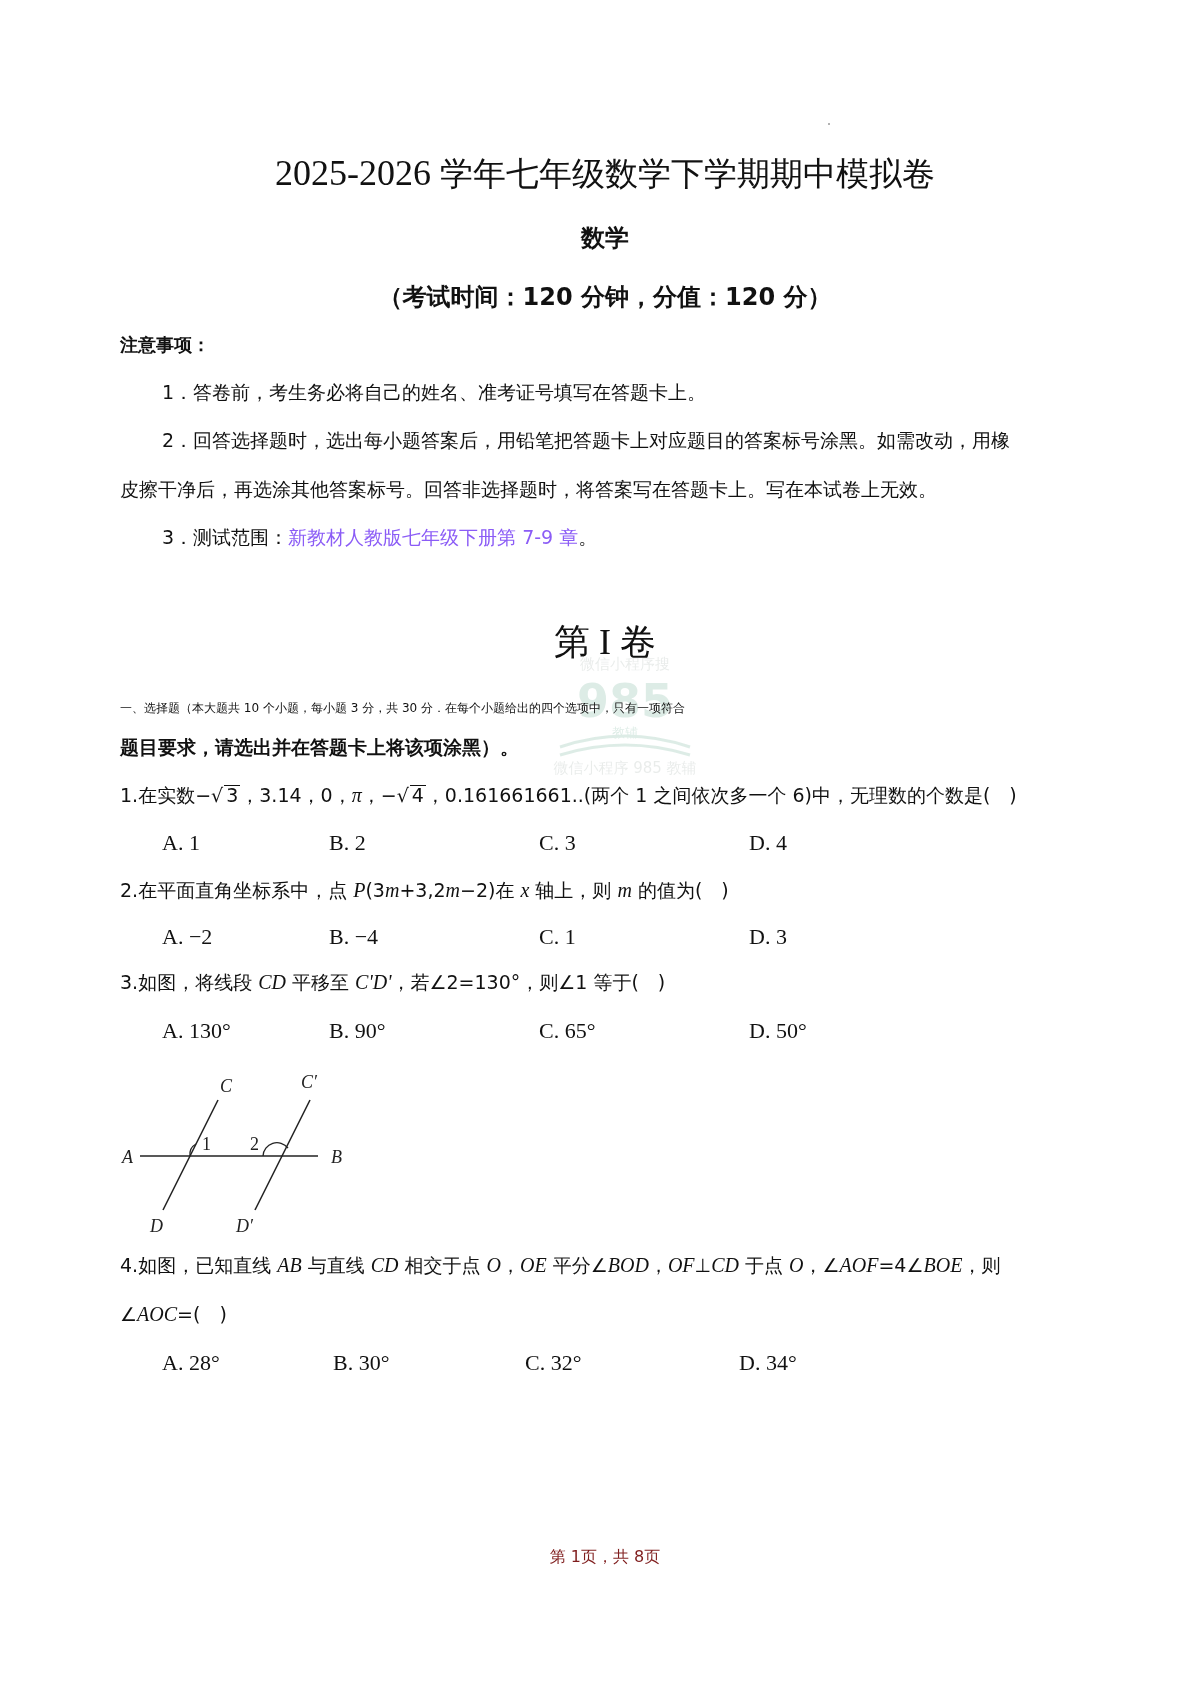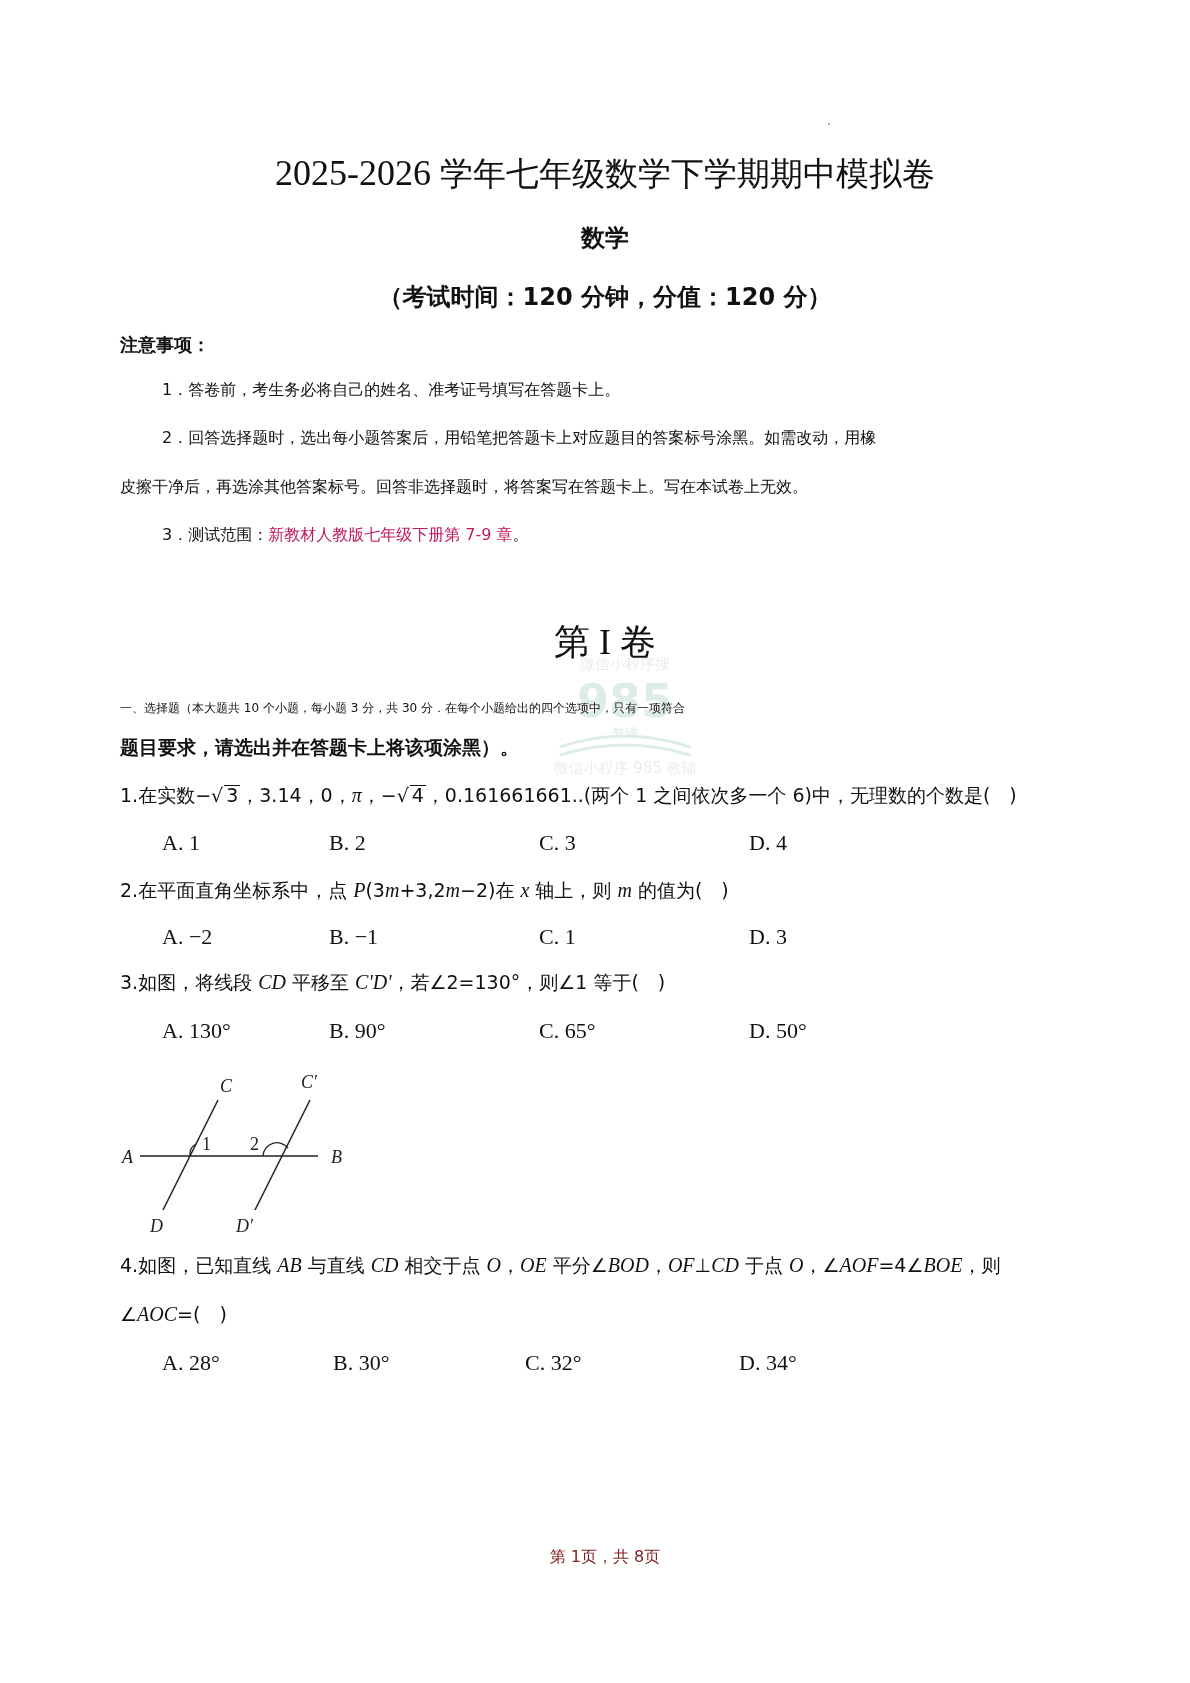--- a/index.html
+++ b/index.html
@@ -6,26 +6,26 @@
     body { width: 1190px; height: 1683px; position: relative; overflow: hidden;
       font-family: "DejaVu Serif", "Liberation Serif", serif; color: #111; }
     .page { position: absolute; left: 0; top: 0; width: 1190px; height: 1683px; margin-left: 10px; }
     .abs { position: absolute; white-space: nowrap; }
     .center { left: 0; width: 1190px; text-align: center; }
     .title { top: 152px; font-size: 36px; letter-spacing: 0px; font-family: "Liberation Serif", "DejaVu Serif", serif; }
     .title .cjk { font-family: "DejaVu Sans", sans-serif; font-size: 33px; }
     .subject { top: 222px; font-size: 24px; font-family: "DejaVu Sans", sans-serif; font-weight: bold; }
     .examinfo { top: 281px; font-size: 24px; font-family: "DejaVu Sans", sans-serif; font-weight: bold; }
     .notes-h { left: 110px; top: 333px; font-size: 18px; font-family: Liberation Serif, serif; font-weight: bold; }
-    .line { font-size: 16px; font-family: "DejaVu Sans", sans-serif; }
+    .line { font-size: 19px; font-family: "DejaVu Sans", sans-serif; }
     .n1 { left: 152px; top: 380px; }
     .n2a { left: 152px; top: 428px; }
     .n2b { left: 110px; top: 477px; }
     .n3 { left: 152px; top: 525px; }
-    .red { color: #be185d; }
+    .red { color: #8b5cf6; }
     .vol { top: 618px; font-size: 36px; font-family: "Liberation Serif", "DejaVu Serif", serif; }
     .sec1 { left: 110px; top: 700px; font-size: 12px; font-family: "DejaVu Sans", sans-serif; font-weight: normal; }
     .sec2 { left: 110px; top: 735px; font-size: 19px; font-family: "DejaVu Sans", sans-serif; font-weight: bold; }
     .q { font-size: 19px; font-family: "DejaVu Sans", sans-serif; }
     .q i { font-family: "Liberation Serif", "DejaVu Serif", serif; font-size: 20px; }
     .opt { font-size: 22px; font-family: "Liberation Serif", "DejaVu Serif", serif; }
     .q1 { left: 110px; top: 783px; }
     .q2 { left: 110px; top: 878px; }
     .q3 { left: 110px; top: 970px; }
     .q4a { left: 110px; top: 1253px; }
@@ -85,21 +85,21 @@
     <span style="left:319px">B. 2</span>
     <span style="left:529px">C. 3</span>
     <span style="left:739px">D. 4</span>
   </div>
 
   <div class="abs q q2">
     <span>2.</span><span>在平面直角坐标系中，点 </span><i>P</i><span>(3</span><i>m</i><span>+3,2</span><i>m</i><span>−2)在 </span><i>x</i><span> 轴上，则 </span><i>m</i><span> 的值为(　)</span>
   </div>
   <div class="opts-row opt r2">
     <span style="left:152px">A. −2</span>
-    <span style="left:319px">B. −1</span>
+    <span style="left:319px">B. −4</span>
     <span style="left:529px">C. 1</span>
     <span style="left:739px">D. 3</span>
   </div>
 
   <div class="abs q q3">
     <span>3.</span><span>如图，将线段 </span><i>CD</i><span> 平移至 </span><i>C'D'</i><span>，若∠2=130°，则∠1 等于(　)</span>
   </div>
   <div class="opts-row opt r3">
     <span style="left:152px">A. 130°</span>
     <span style="left:319px">B. 90°</span>

